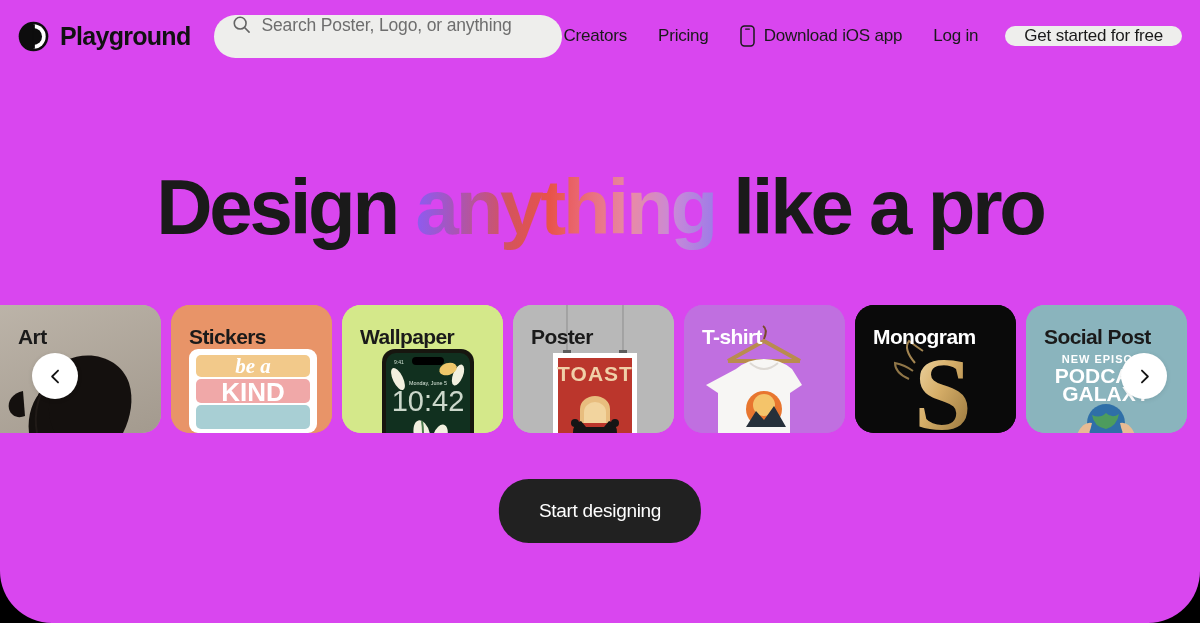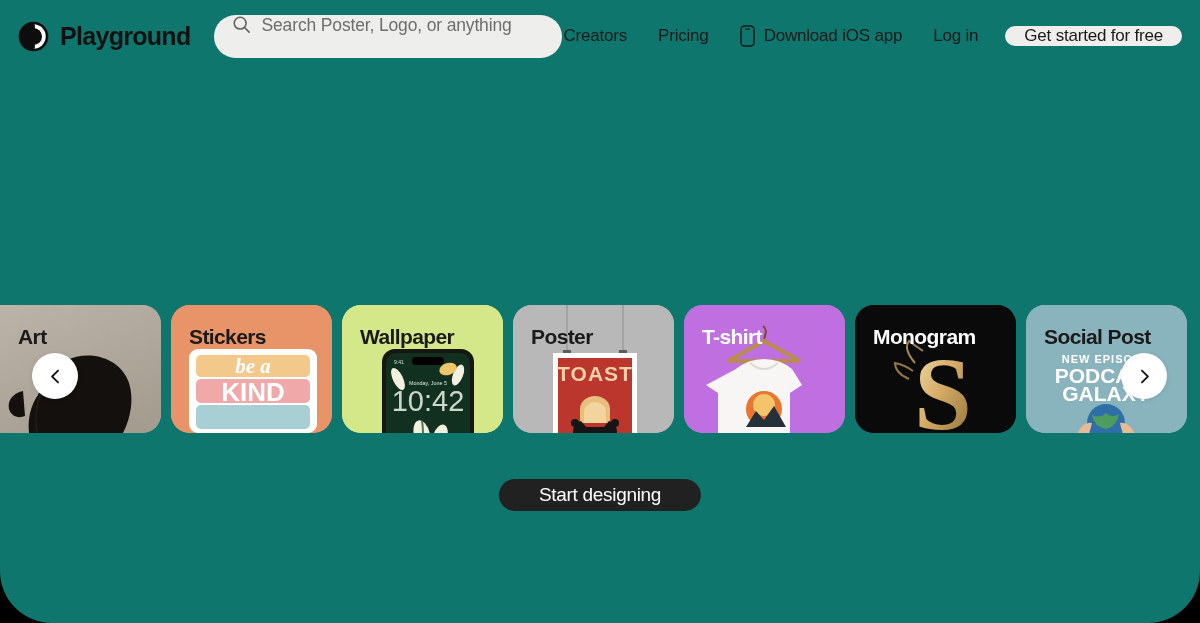--- a/index.html
+++ b/index.html
@@ -18,21 +18,21 @@
     position: relative;
     width: 1200px;
     height: 623px;
     background: #000000;
   }
 
   
   .sheet {
     position: absolute;
     inset: 0;
-    background: #0f766e;
+    background: #d946ef;
     border-bottom-left-radius: 52px;
     border-bottom-right-radius: 52px;
     overflow: hidden;
   }
 
   
   .navbar {
     position: absolute;
     top: 0; left: 0; right: 0;
     height: 72px;
@@ -218,21 +218,21 @@
     left: 50%;
     transform: translateX(-50%);
     background: #212121;
     color: #ffffff;
     font-family: "Liberation Sans", sans-serif;
     font-size: 19px;
     letter-spacing: -0.3px;
     border: none;
     border-radius: 30px;
     padding: 0 40px;
-    height: 32px;
+    height: 64px;
     cursor: pointer;
     white-space: nowrap;
   }
 
   
   .artwork { position:absolute; inset:0; display:block; }
 </style>
 </head>
 <body>
 
@@ -278,20 +278,21 @@
         </a>
 
         <a class="nav-link">
           <span>Log in</span>
         </a>
 
         <button class="cta-btn">Get started for free</button>
       </div>
     </div>
 
+    <h1 class="hero-title"><span>Design </span><span class="grad-word">anything</span><span> like a pro</span></h1>
 
     <div class="carousel">
       <div class="track">
 
         <div class="card" style="background:#b8b0a5">
           <svg class="artwork" viewBox="0 0 320 128" preserveAspectRatio="xMidYMid slice">
             <defs>
               <linearGradient id="artbg" x1="0" y1="0" x2="1" y2="1">
                 <stop offset="0" stop-color="#c4bcb1"></stop>
                   <stop offset="1" stop-color="#a39a8e"></stop>

